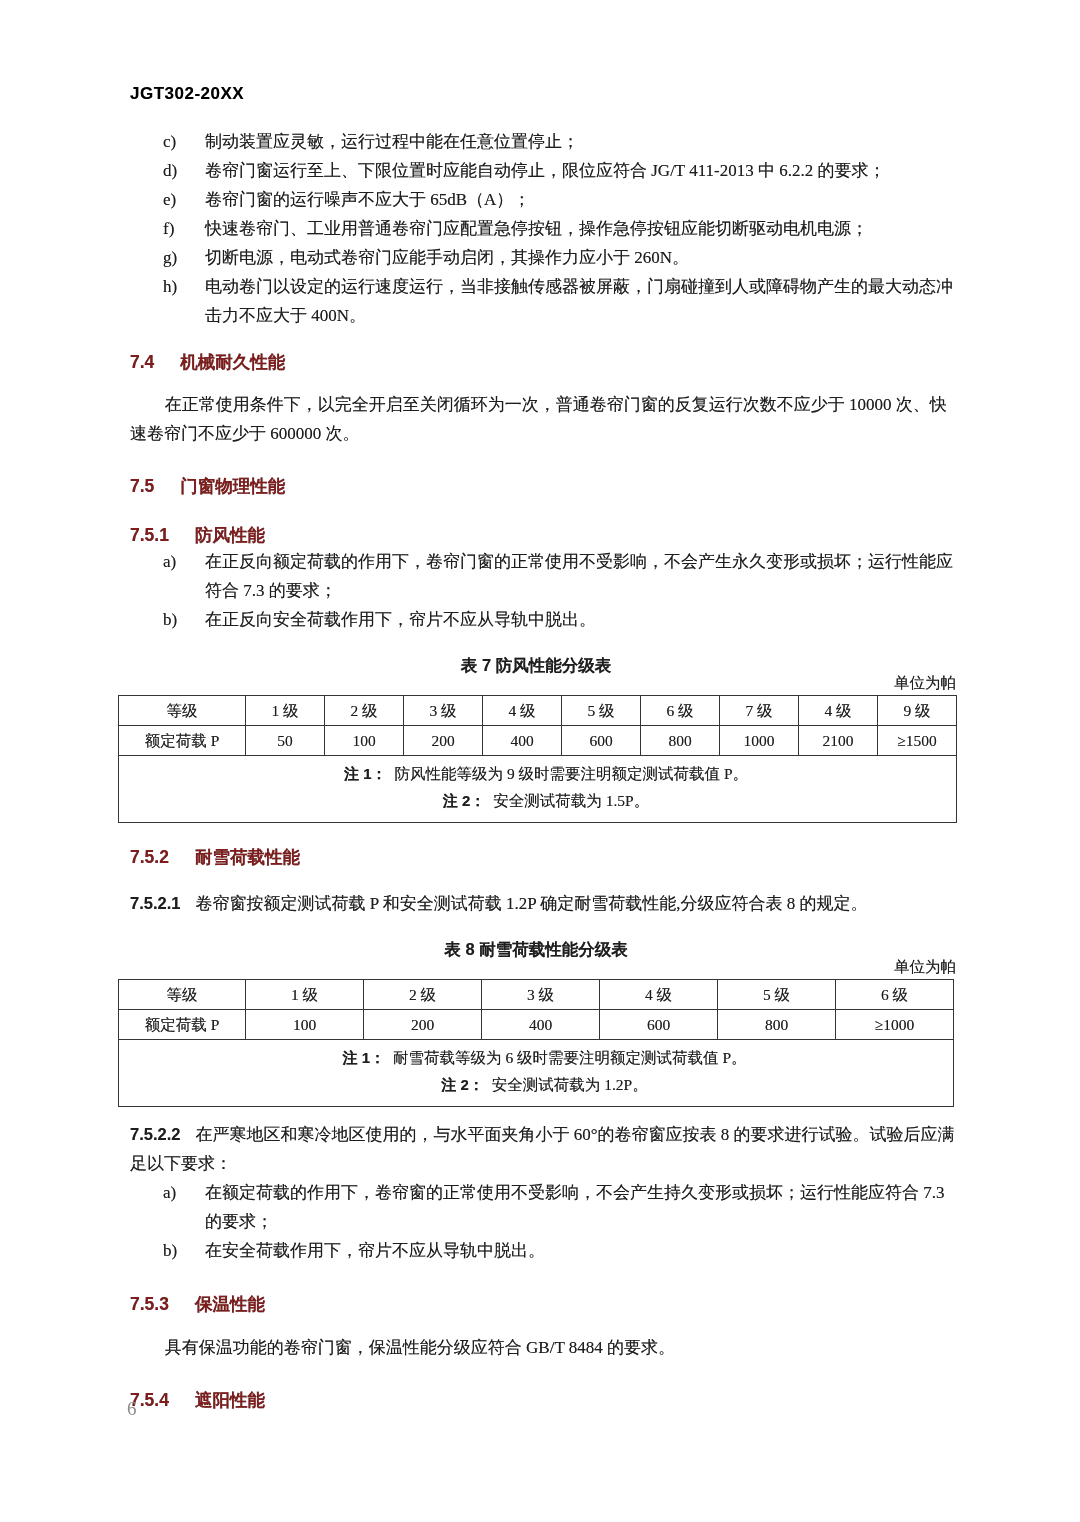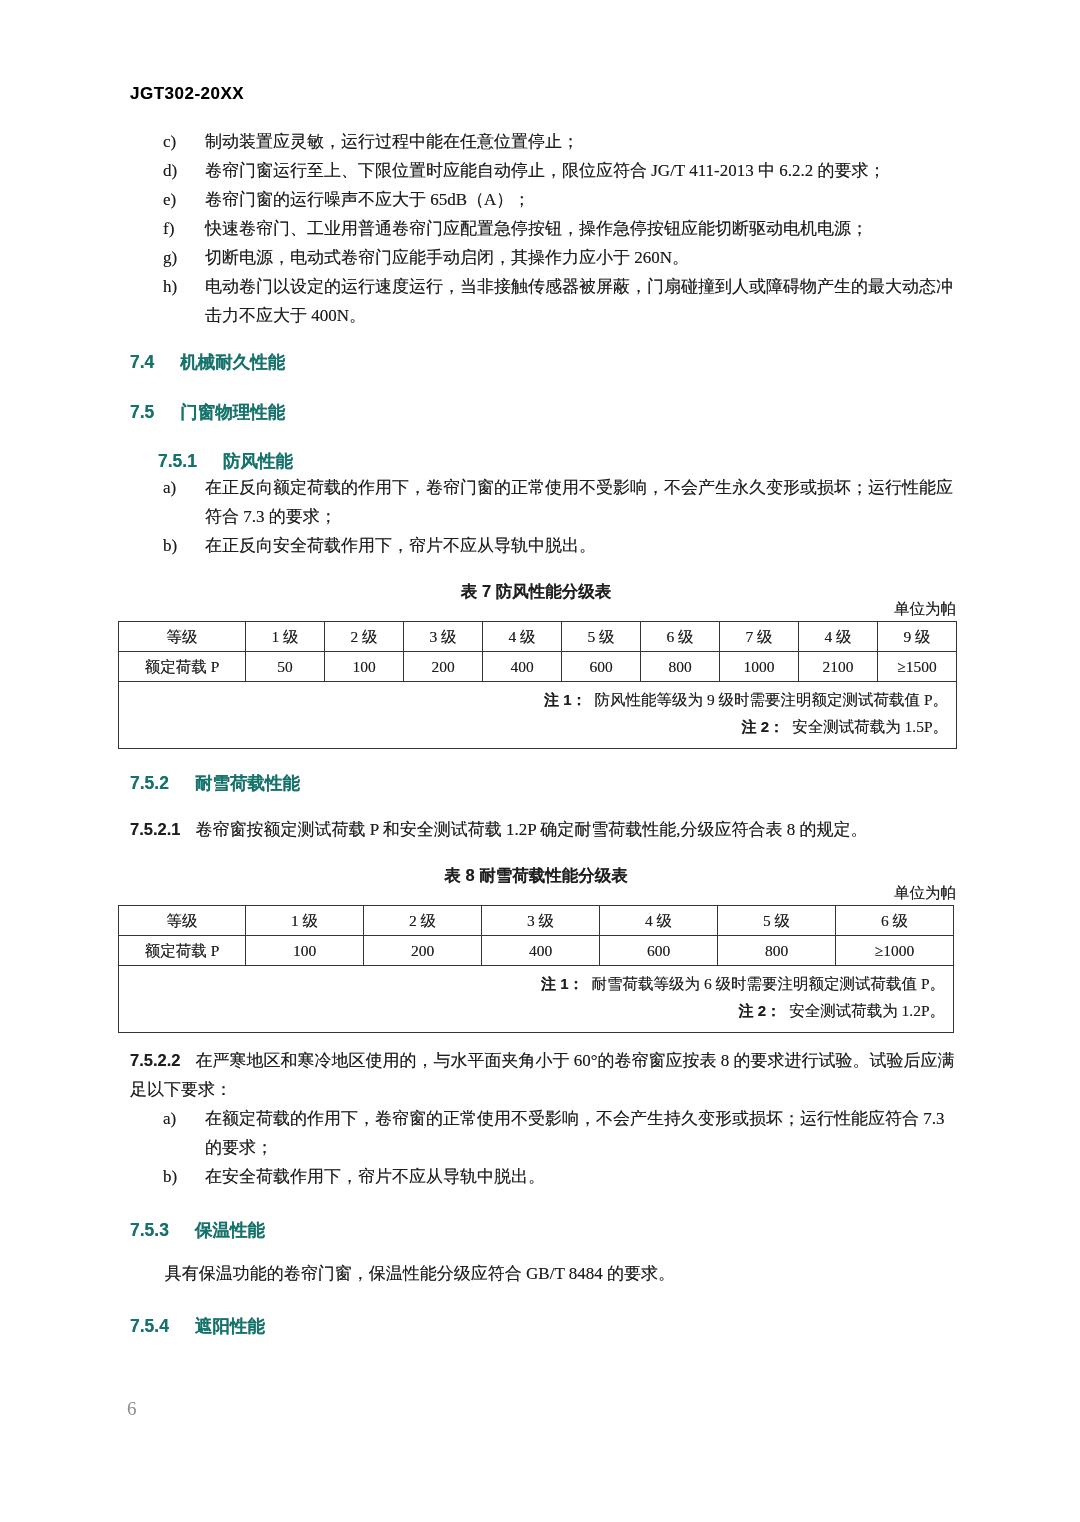--- a/index.html
+++ b/index.html
@@ -22,21 +22,21 @@
     letter-spacing:.5px;
   }
   
   .li{display:flex;line-height:29px;font-size:17px;}
   .li .marker{width:42px;flex:0 0 42px;margin-left:33px;}
   .li .li-text{flex:1;}
   .list-top{margin-top:23px;}
   
   .h2,.h3{
     font-family:"Liberation Sans","DejaVu Sans",sans-serif;
-    font-weight:bold;font-size:17.5px;color:#0f766e;
+    font-weight:bold;font-size:17.5px;color:#7f1d1d;
     display:flex;align-items:baseline;
   }
   .h2 .num,.h3 .num{margin-right:26px;}
   
   .para{font-size:17px;line-height:29px;margin:0;}
   .indent{text-indent:2.05em;}
   .clause{font-size:17px;line-height:29px;margin:0;}
   .clause .cnum{
     font-family:"Liberation Sans","DejaVu Sans",sans-serif;
     font-weight:bold;margin-right:15px;font-size:16.5px;
@@ -60,21 +60,21 @@
     width:728px;margin-left:-12px;
     table-layout:fixed;
     font-size:15.5px;
   }
   table.grade td{
     border:1.5px solid #353535;
     text-align:center;height:29px;padding:0 2px;
     line-height:1.15;
   }
   table.grade tr.notes-row td{
-    text-align:right;height:auto;
+    text-align:center;height:auto;
     padding:4px 8px 8px 25px;line-height:27px;font-size:15.5px;
   }
   .note-line .nlabel{
     font-family:"Liberation Sans","DejaVu Sans",sans-serif;
     font-weight:bold;margin-right:8px;font-size:15px;
   }
   .page-num{
     position:absolute;left:127px;top:1398px;
     font-size:19px;color:#8d8d8d;text-shadow:none;
   }
@@ -108,27 +108,28 @@
   </div>
   <div class="li">
     <span class="marker">h)</span>
     <span class="li-text">电动卷门以设定的运行速度运行，当非接触传感器被屏蔽，门扇碰撞到人或障碍物产生的最大动态冲击力不应大于 400N。</span>
   </div>
 
   <div class="h2" style="margin-top:20px;">
     <span class="num">7.4</span>
     <span>机械耐久性能</span>
   </div>
+  <p class="para indent" style="margin-top:16px;">在正常使用条件下，以完全开启至关闭循环为一次，普通卷帘门窗的反复运行次数不应少于 10000 次、快速卷帘门不应少于 600000 次。</p>
 
   <div class="h2" style="margin-top:26px;">
     <span class="num">7.5</span>
     <span>门窗物理性能</span>
   </div>
 
-  <div class="h3" style="margin-top:25px;margin-left:28px;">
+  <div class="h3" style="margin-top:25px;">
     <span class="num">7.5.1</span>
     <span>防风性能</span>
   </div>
   <div class="li">
     <span class="marker">a)</span>
     <span class="li-text">在正反向额定荷载的作用下，卷帘门窗的正常使用不受影响，不会产生永久变形或损坏；运行性能应符合 7.3 的要求；</span>
   </div>
   <div class="li">
     <span class="marker">b)</span>
     <span class="li-text">在正反向安全荷载作用下，帘片不应从导轨中脱出。</span>

